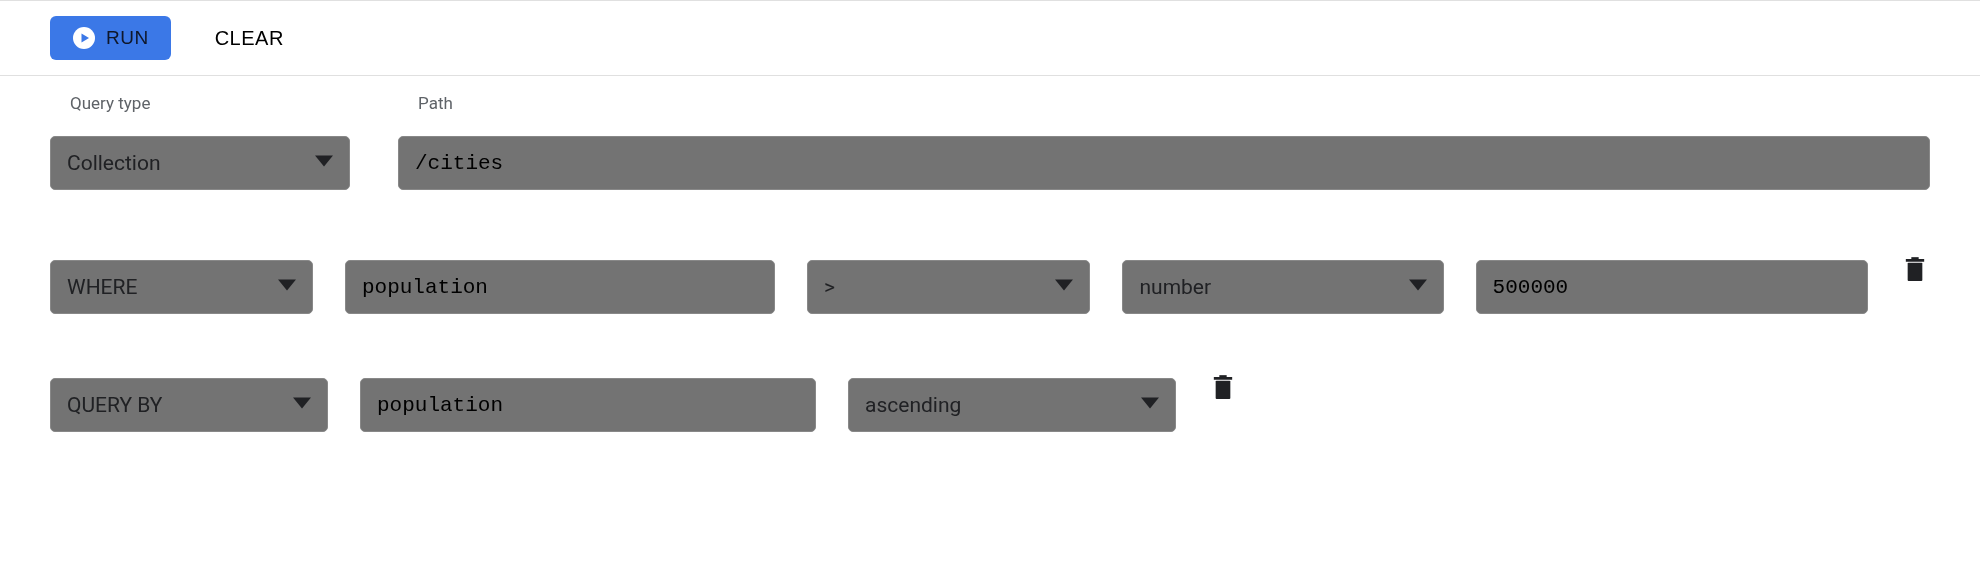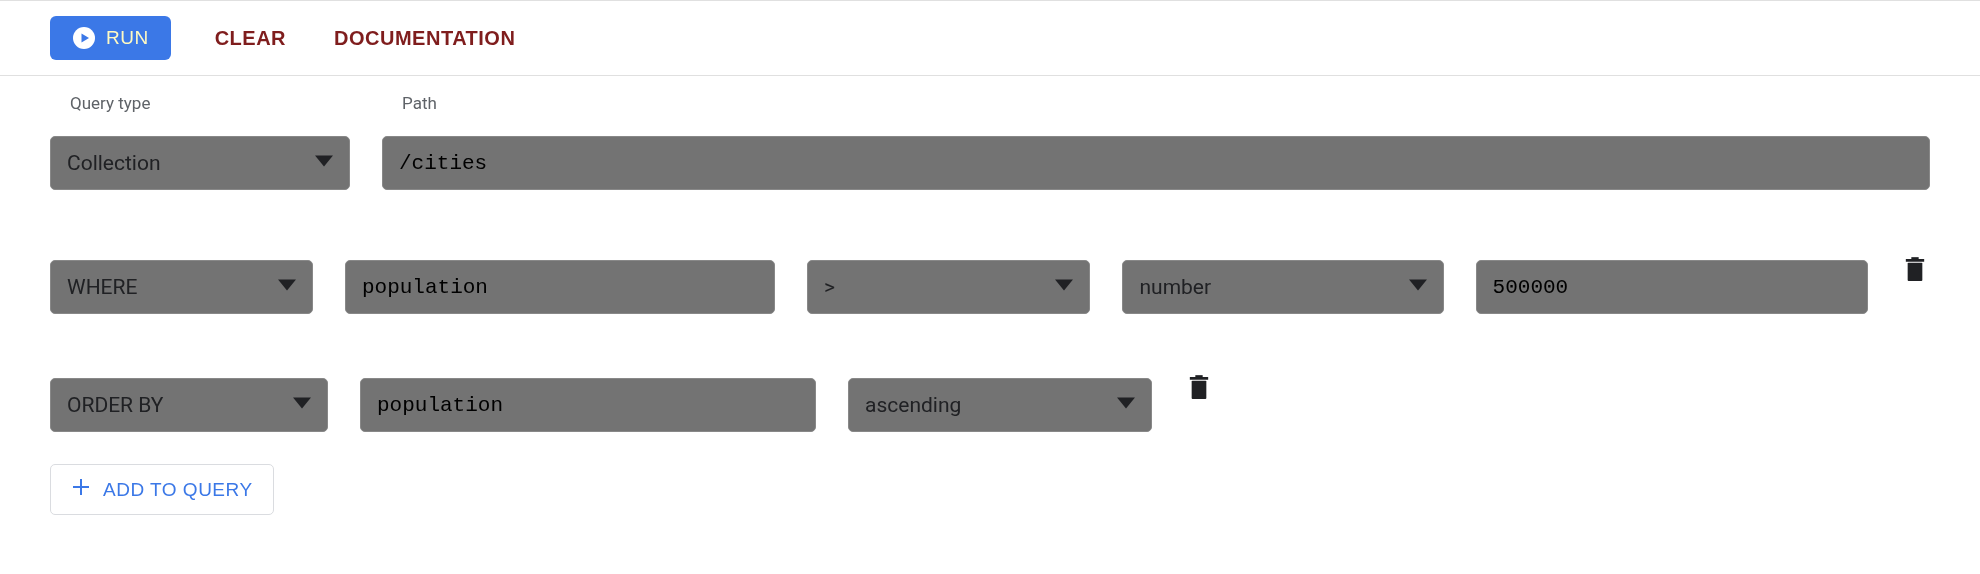--- a/index.html
+++ b/index.html
@@ -19,41 +19,41 @@
       gap: 40px;
       padding: 15px 50px;
       border-top: 1px solid #e0e0e0;
       border-bottom: 1px solid #e0e0e0;
     }
     .run-btn {
       display: flex;
       align-items: center;
       gap: 10px;
       background: #3b78e7;
-      color: #fef9c3;
+      color: #0f172a;
       border: none;
       border-radius: 6px;
       padding: 10px 22px;
       font-size: 19px;
       font-weight: 500;
       letter-spacing: 0.5px;
       cursor: pointer;
     }
     .run-btn .play-icon {
       display: flex;
       align-items: center;
       justify-content: center;
     }
     .toolbar-text-btn {
       background: none;
       border: none;
       font-size: 20px;
-      font-weight: 700;
+      font-weight: 400;
       letter-spacing: 0.5px;
-      color: #7f1d1d;
+      color: #000000;
       cursor: pointer;
       padding: 8px 4px;
     }
     .query-body {
       padding: 28px 50px;
     }
     .row {
       display: flex;
       align-items: center;
       gap: 32px;
@@ -99,21 +99,21 @@
       background: transparent;
       font-family: Liberation Mono, monospace;
     }
     .w-query-type { width: 300px; }
     .w-path { flex: 1; min-width: 400px; }
     .w-clause { width: 278px; }
     .w-field { width: 456px; }
     .w-op { width: 300px; }
     .w-vtype { width: 340px; }
     .w-value { width: 416px; }
-    .w-direction { width: 304px; }
+    .w-direction { width: 328px; }
     .delete-btn {
       background: none;
       border: none;
       cursor: pointer;
       padding: 4px;
       display: flex;
       align-items: center;
     }
     .add-btn {
       display: inline-flex;
@@ -124,41 +124,40 @@
       border-radius: 5px;
       padding: 12px 20px;
       font-size: 19px;
       font-weight: 500;
       letter-spacing: 0.5px;
       color: #3b78e7;
       cursor: pointer;
     }
     .row-top {
       display: flex;
-      gap: 32px;
+      gap: 48px;
       margin-bottom: 38px;
       align-items: stretch;
     }
     .row-top .field-wrap { display: flex; flex-direction: column; }
   </style>
 </head>
 <body>
 
 <div class="toolbar">
   <button class="run-btn">
     <span class="play-icon">
       <svg width="24" height="24" viewBox="0 0 24 24">
           <circle cx="12" cy="12" r="11" fill="#fff"></circle>
           <path d="M9.5 7.5 L17 12 L9.5 16.5 Z" fill="#3b78e7"></path>
         </svg>
     </span>
     <span>RUN</span>
   </button>
   <button class="toolbar-text-btn">CLEAR</button>
-  <button class="toolbar-text-btn">DOCUMENTATION</button>
 </div>
 
 <div class="query-body">
 
   <div class="row-top">
     <div class="field-wrap w-query-type">
       <span class="field-label">Query type</span>
       <div class="select-box">
         <span>Collection</span>
         <span class="dropdown-icon">
@@ -213,21 +212,21 @@
             <rect x="4" y="6" width="16" height="20" rx="1" fill="#202124"></rect>
             <rect x="2" y="2" width="20" height="3" fill="#202124"></rect>
             <rect x="8" y="0" width="8" height="3" fill="#202124"></rect>
           </svg>
       </span>
     </button>
   </div>
 
   <div class="row">
     <div class="select-box w-clause">
-      <span>ORDER BY</span>
+      <span>QUERY BY</span>
       <span class="dropdown-icon">
         <svg width="18" height="18" viewBox="0 0 10 6">
             <path d="M0 0 L5 6 L10 0 Z" fill="#202124"></path>
           </svg>
       </span>
     </div>
     <div class="input-box w-field">
       <input type="text" value="population" style="">
     </div>
     <div class="select-box w-direction">
@@ -242,23 +241,14 @@
       <span>
         <svg width="22" height="26" viewBox="0 0 24 28">
             <rect x="4" y="6" width="16" height="20" rx="1" fill="#202124"></rect>
             <rect x="2" y="2" width="20" height="3" fill="#202124"></rect>
             <rect x="8" y="0" width="8" height="3" fill="#202124"></rect>
           </svg>
       </span>
     </button>
   </div>
 
-  <button class="add-btn">
-    <span>
-      <svg width="20" height="20" viewBox="0 0 20 20">
-          <rect x="9" y="2" width="2" height="16" fill="#3b78e7"></rect>
-          <rect x="2" y="9" width="16" height="2" fill="#3b78e7"></rect>
-        </svg>
-    </span>
-    <span>ADD TO QUERY</span>
-  </button>
 
 </div>
 
 </body></html>

